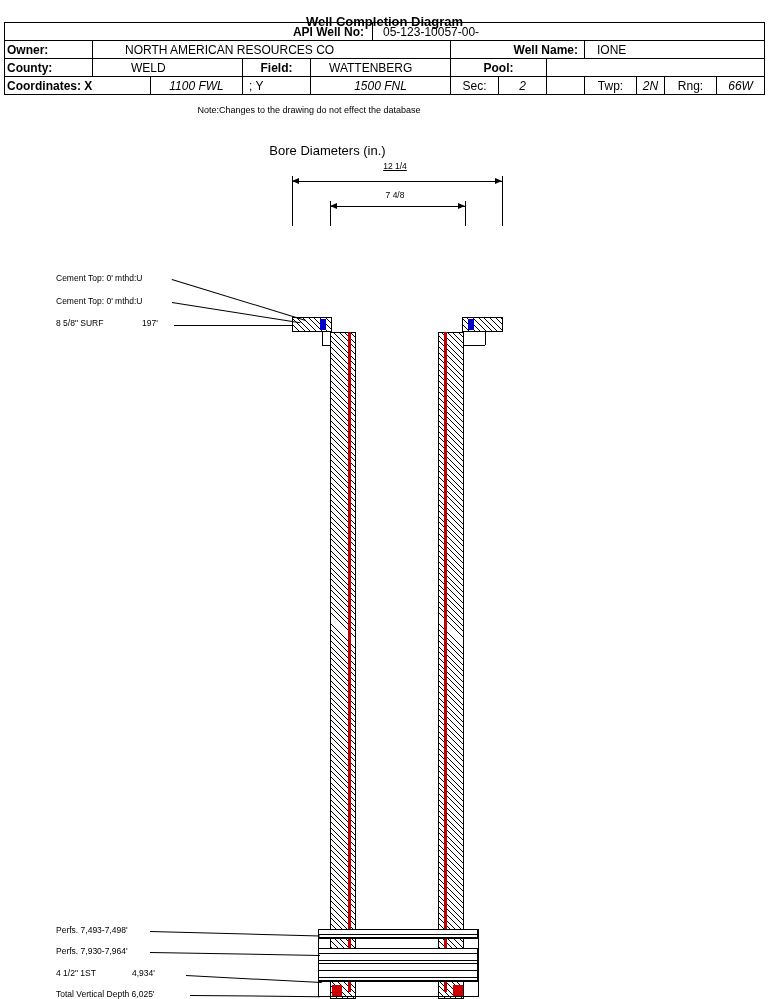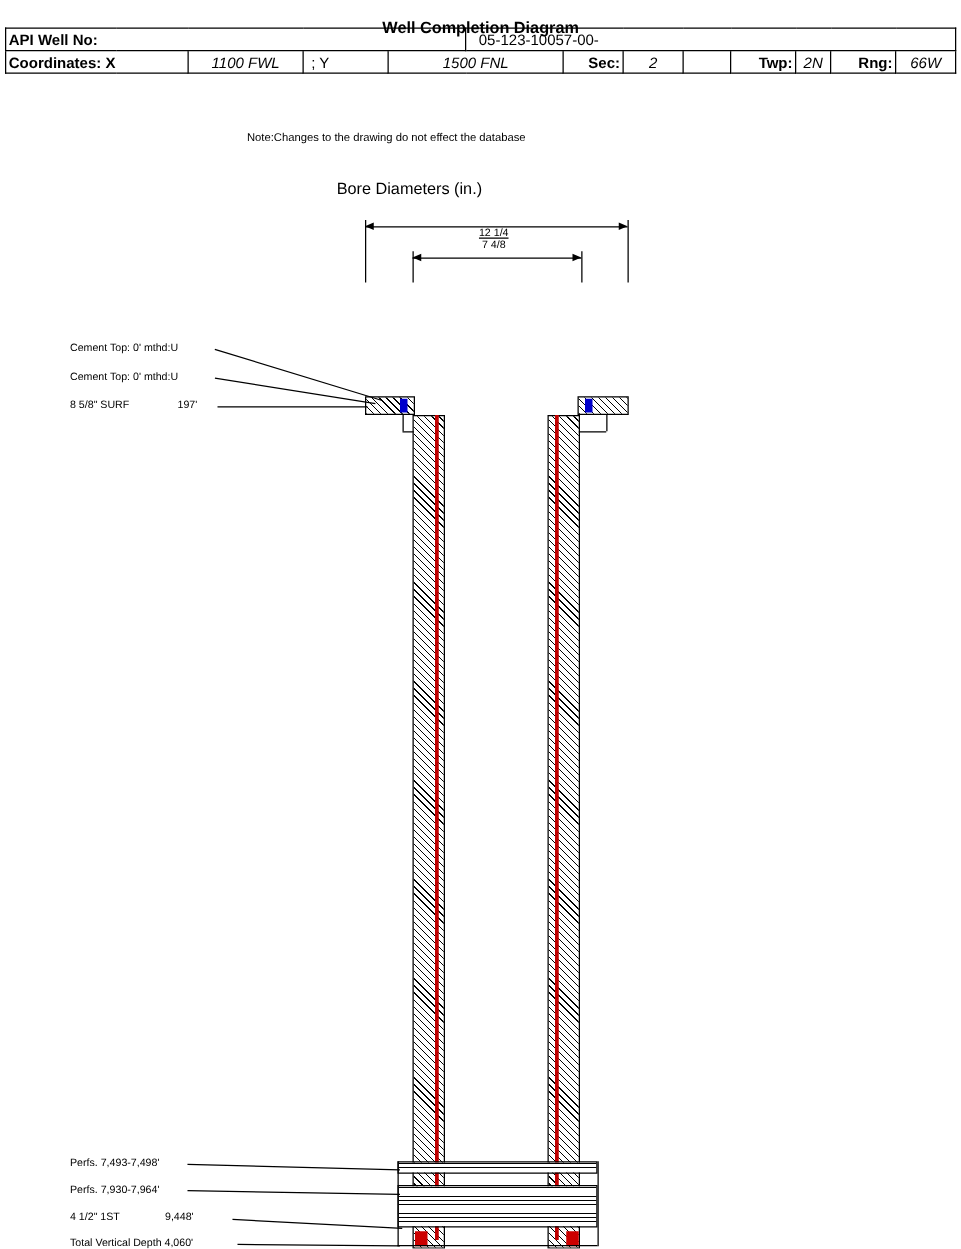--- a/index.html
+++ b/index.html
@@ -46,23 +46,23 @@
     height: 17px;
     vertical-align: middle;
     white-space: nowrap;
     overflow: hidden;
   }
   .lbl {
     font-weight: bold;
     font-size: 13px;
   }
   .lbl-c {
-    font-weight: bold;
-    font-size: 13px;
-    text-align: right;
+    font-weight: normal;
+    font-size: 13px;
+    text-align: center;
   }
   .val {
     font-size: 11px;
   }
   .val-c {
     font-size: 11px;
     text-align: center;
     font-style: italic;
   }
 
@@ -177,22 +177,36 @@
       <col style="width:48px">
       <col style="width:48px">
       <col style="width:38px">
       <col style="width:52px">
       <col style="width:28px">
       <col style="width:52px">
       <col style="width:48px">
     </colgroup>
     <tbody>
         <tr>
-      <td colspan="5" style="padding-right:8px;" class="lbl">API Well No:</td>
+      <td colspan="5" style="text-align:right;padding-right:8px;" class="lbl">API Well No:</td>
       <td colspan="8" style="text-align:left;padding-left:10px;" class="val">05-123-10057-00-</td>
+    </tr>
+    <tr>
+      <td class="lbl">Owner:</td>
+      <td colspan="5" class="val" style="padding-left:32px;">NORTH AMERICAN RESOURCES CO</td>
+      <td colspan="3" class="lbl" style="text-align:right;padding-right:6px;">Well Name:</td>
+      <td colspan="4" class="val" style="padding-left:12px;">IONE</td>
+    </tr>
+    <tr>
+      <td class="lbl">County:</td>
+      <td colspan="2" class="val" style="padding-left:38px;">WELD</td>
+      <td class="lbl" style="text-align:center;">Field:</td>
+      <td colspan="2" class="val" style="padding-left:18px;">WATTENBERG</td>
+      <td colspan="2" class="lbl" style="text-align:center;">Pool:</td>
+      <td colspan="5" class="val"></td>
     </tr>
     <tr>
       <td colspan="2" class="lbl">Coordinates: X</td>
       <td class="val-c">1100 FWL</td>
       <td class="val" style="padding-left:6px;">; Y</td>
       <td colspan="2" class="val-c">1500 FNL</td>
       <td class="lbl-c">Sec:</td>
       <td class="val-c">2</td>
       <td></td>
       <td class="lbl-c">Twp:</td>
@@ -200,21 +214,21 @@
       <td class="lbl-c">Rng:</td>
       <td class="val-c">66W</td>
     </tr>
   </tbody>
     </table>
 
   <div class="note">Note:Changes to the drawing do not effect the database</div>
 
   <div class="bore-title">Bore Diameters (in.)</div>
 
-  <div class="dim-label" style="left:355px; top:181px; width:80px;text-decoration:underline;">12 1/4</div>
+  <div class="dim-label" style="left:355px; top:161px; width:80px;text-decoration:underline;">12 1/4</div>
   <div class="hline" style="left:292px; top:181px; width:210px;"></div>
   <div class="arrow-l" style="left:292px; top:178px;"></div>
   <div class="arrow-r" style="left:495px; top:178px;"></div>
   <div class="vline" style="left:292px; top:176px; height:50px;"></div>
   <div class="vline" style="left:502px; top:176px; height:50px;"></div>
 
   <div class="dim-label" style="left:355px; top:190px; width:80px;">7 4/8</div>
   <div class="hline" style="left:330px; top:206px; width:135px;"></div>
   <div class="arrow-l" style="left:330px; top:203px;"></div>
   <div class="arrow-r" style="left:458px; top:203px;"></div>
@@ -258,19 +272,19 @@
   <div class="annot" style="left:142px; top:318px;">197'</div>
   <div class="leader" style="left:174px; top:325px; width:120px; transform: rotate(0deg);"></div>
 
   <div class="annot" style="left:56px; top:925px;">Perfs. 7,493-7,498'</div>
   <div class="leader" style="left:150px; top:931px; width:170px; transform: rotate(1.5deg);"></div>
 
   <div class="annot" style="left:56px; top:946px;">Perfs. 7,930-7,964'</div>
   <div class="leader" style="left:150px; top:952px; width:170px; transform: rotate(1deg);"></div>
 
   <div class="annot" style="left:56px; top:968px;">4 1/2" 1ST</div>
-  <div class="annot" style="left:132px; top:968px;">9,448'</div>
+  <div class="annot" style="left:132px; top:968px;">4,934'</div>
   <div class="leader" style="left:186px; top:975px; width:136px; transform: rotate(3deg);"></div>
 
-  <div class="annot" style="left:56px; top:989px;">Total Vertical Depth 4,060'</div>
+  <div class="annot" style="left:56px; top:989px;">Total Vertical Depth 6,025'</div>
   <div class="leader" style="left:190px; top:995px; width:130px; transform: rotate(0.5deg);"></div>
 
 </div>
 
 </body></html>

